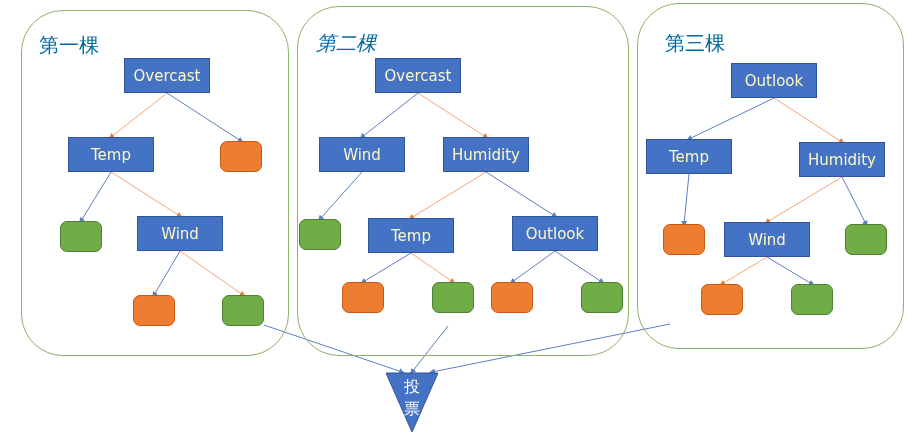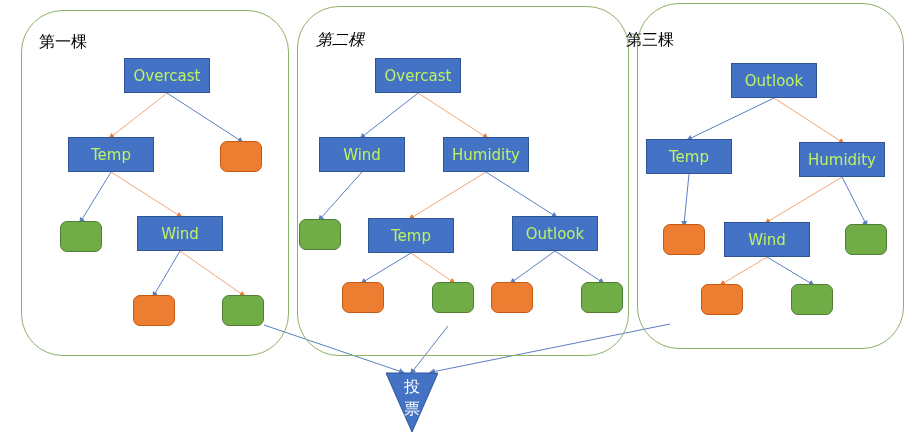--- a/index.html
+++ b/index.html
@@ -1,21 +1,21 @@
 <!DOCTYPE html>
 <html><head>
 <meta charset="utf-8">
 <style>
   html, body { margin: 0; padding: 0; background: #ffffff; }
   body { width: 922px; height: 435px; position: relative; overflow: hidden;
          font-family: "DejaVu Sans", "Liberation Sans", sans-serif; }
   #canvas { position: absolute; left: 0; top: 0; width: 922px; height: 435px; }
   .panel { position: absolute; border: 1.3px solid #8db26a; border-radius: 42px; background: transparent; box-sizing: border-box; }
-  .panel-title { position: absolute; font-size: 16px; color: #000000; font-family: "DejaVu Sans", sans-serif; }
-  .node { position: absolute; background: #4472c4; border: 1px solid #2f5597; color: #bef264;
+  .panel-title { position: absolute; font-size: 20px; color: #0369a1; font-family: "DejaVu Sans", sans-serif; }
+  .node { position: absolute; background: #4472c4; border: 1px solid #2f5597; color: #fef9c3;
           display: flex; align-items: center; justify-content: center; font-size: 15px;
           box-sizing: border-box; font-family: "DejaVu Sans", sans-serif; }
   .leaf { position: absolute; border-radius: 7px; box-sizing: border-box; }
   .leaf.orange { background: #ed7d31; border: 1.3px solid #c55a11; }
   .leaf.green  { background: #70ad47; border: 1.3px solid #507e32; }
   #vote { position: absolute; left: 386px; top: 372px; width: 52px; height: 60px; }
   #vote-text { position: absolute; left: 398px; top: 376px; width: 28px; color: #fff; font-size: 16px;
                line-height: 22px; text-align: center; font-family: "DejaVu Sans", sans-serif; }
 </style>
 </head>
@@ -76,21 +76,21 @@
 <div class="node" style="left:443px;top:137px;width:86px;height:35px;">Humidity</div>
 <div class="leaf green" style="left:299px;top:219px;width:42px;height:31px;"></div>
 <div class="node" style="left:368px;top:218px;width:86px;height:35px;">Temp</div>
 <div class="node" style="left:512px;top:216px;width:86px;height:35px;">Outlook</div>
 <div class="leaf orange" style="left:342px;top:282px;width:42px;height:31px;"></div>
 <div class="leaf green" style="left:432px;top:282px;width:42px;height:31px;"></div>
 <div class="leaf orange" style="left:491px;top:282px;width:42px;height:31px;"></div>
 <div class="leaf green" style="left:581px;top:282px;width:42px;height:31px;"></div>
 
 <div class="panel" style="left:637px;top:3px;width:267px;height:346px;"></div>
-<div class="panel-title" style="left:626px;top:30px;text-align:center;">第三棵</div>
+<div class="panel-title" style="left:665px;top:30px;text-align:center;">第三棵</div>
 <div class="node" style="left:731px;top:63px;width:86px;height:35px;">Outlook</div>
 <div class="node" style="left:646px;top:139px;width:86px;height:35px;">Temp</div>
 <div class="node" style="left:799px;top:142px;width:86px;height:35px;">Humidity</div>
 <div class="leaf orange" style="left:663px;top:224px;width:42px;height:31px;"></div>
 <div class="node" style="left:724px;top:222px;width:86px;height:35px;">Wind</div>
 <div class="leaf green" style="left:845px;top:224px;width:42px;height:31px;"></div>
 <div class="leaf orange" style="left:701px;top:284px;width:42px;height:31px;"></div>
 <div class="leaf green" style="left:791px;top:284px;width:42px;height:31px;"></div>
 
 <svg id="vote" viewBox="0 0 52 60">

